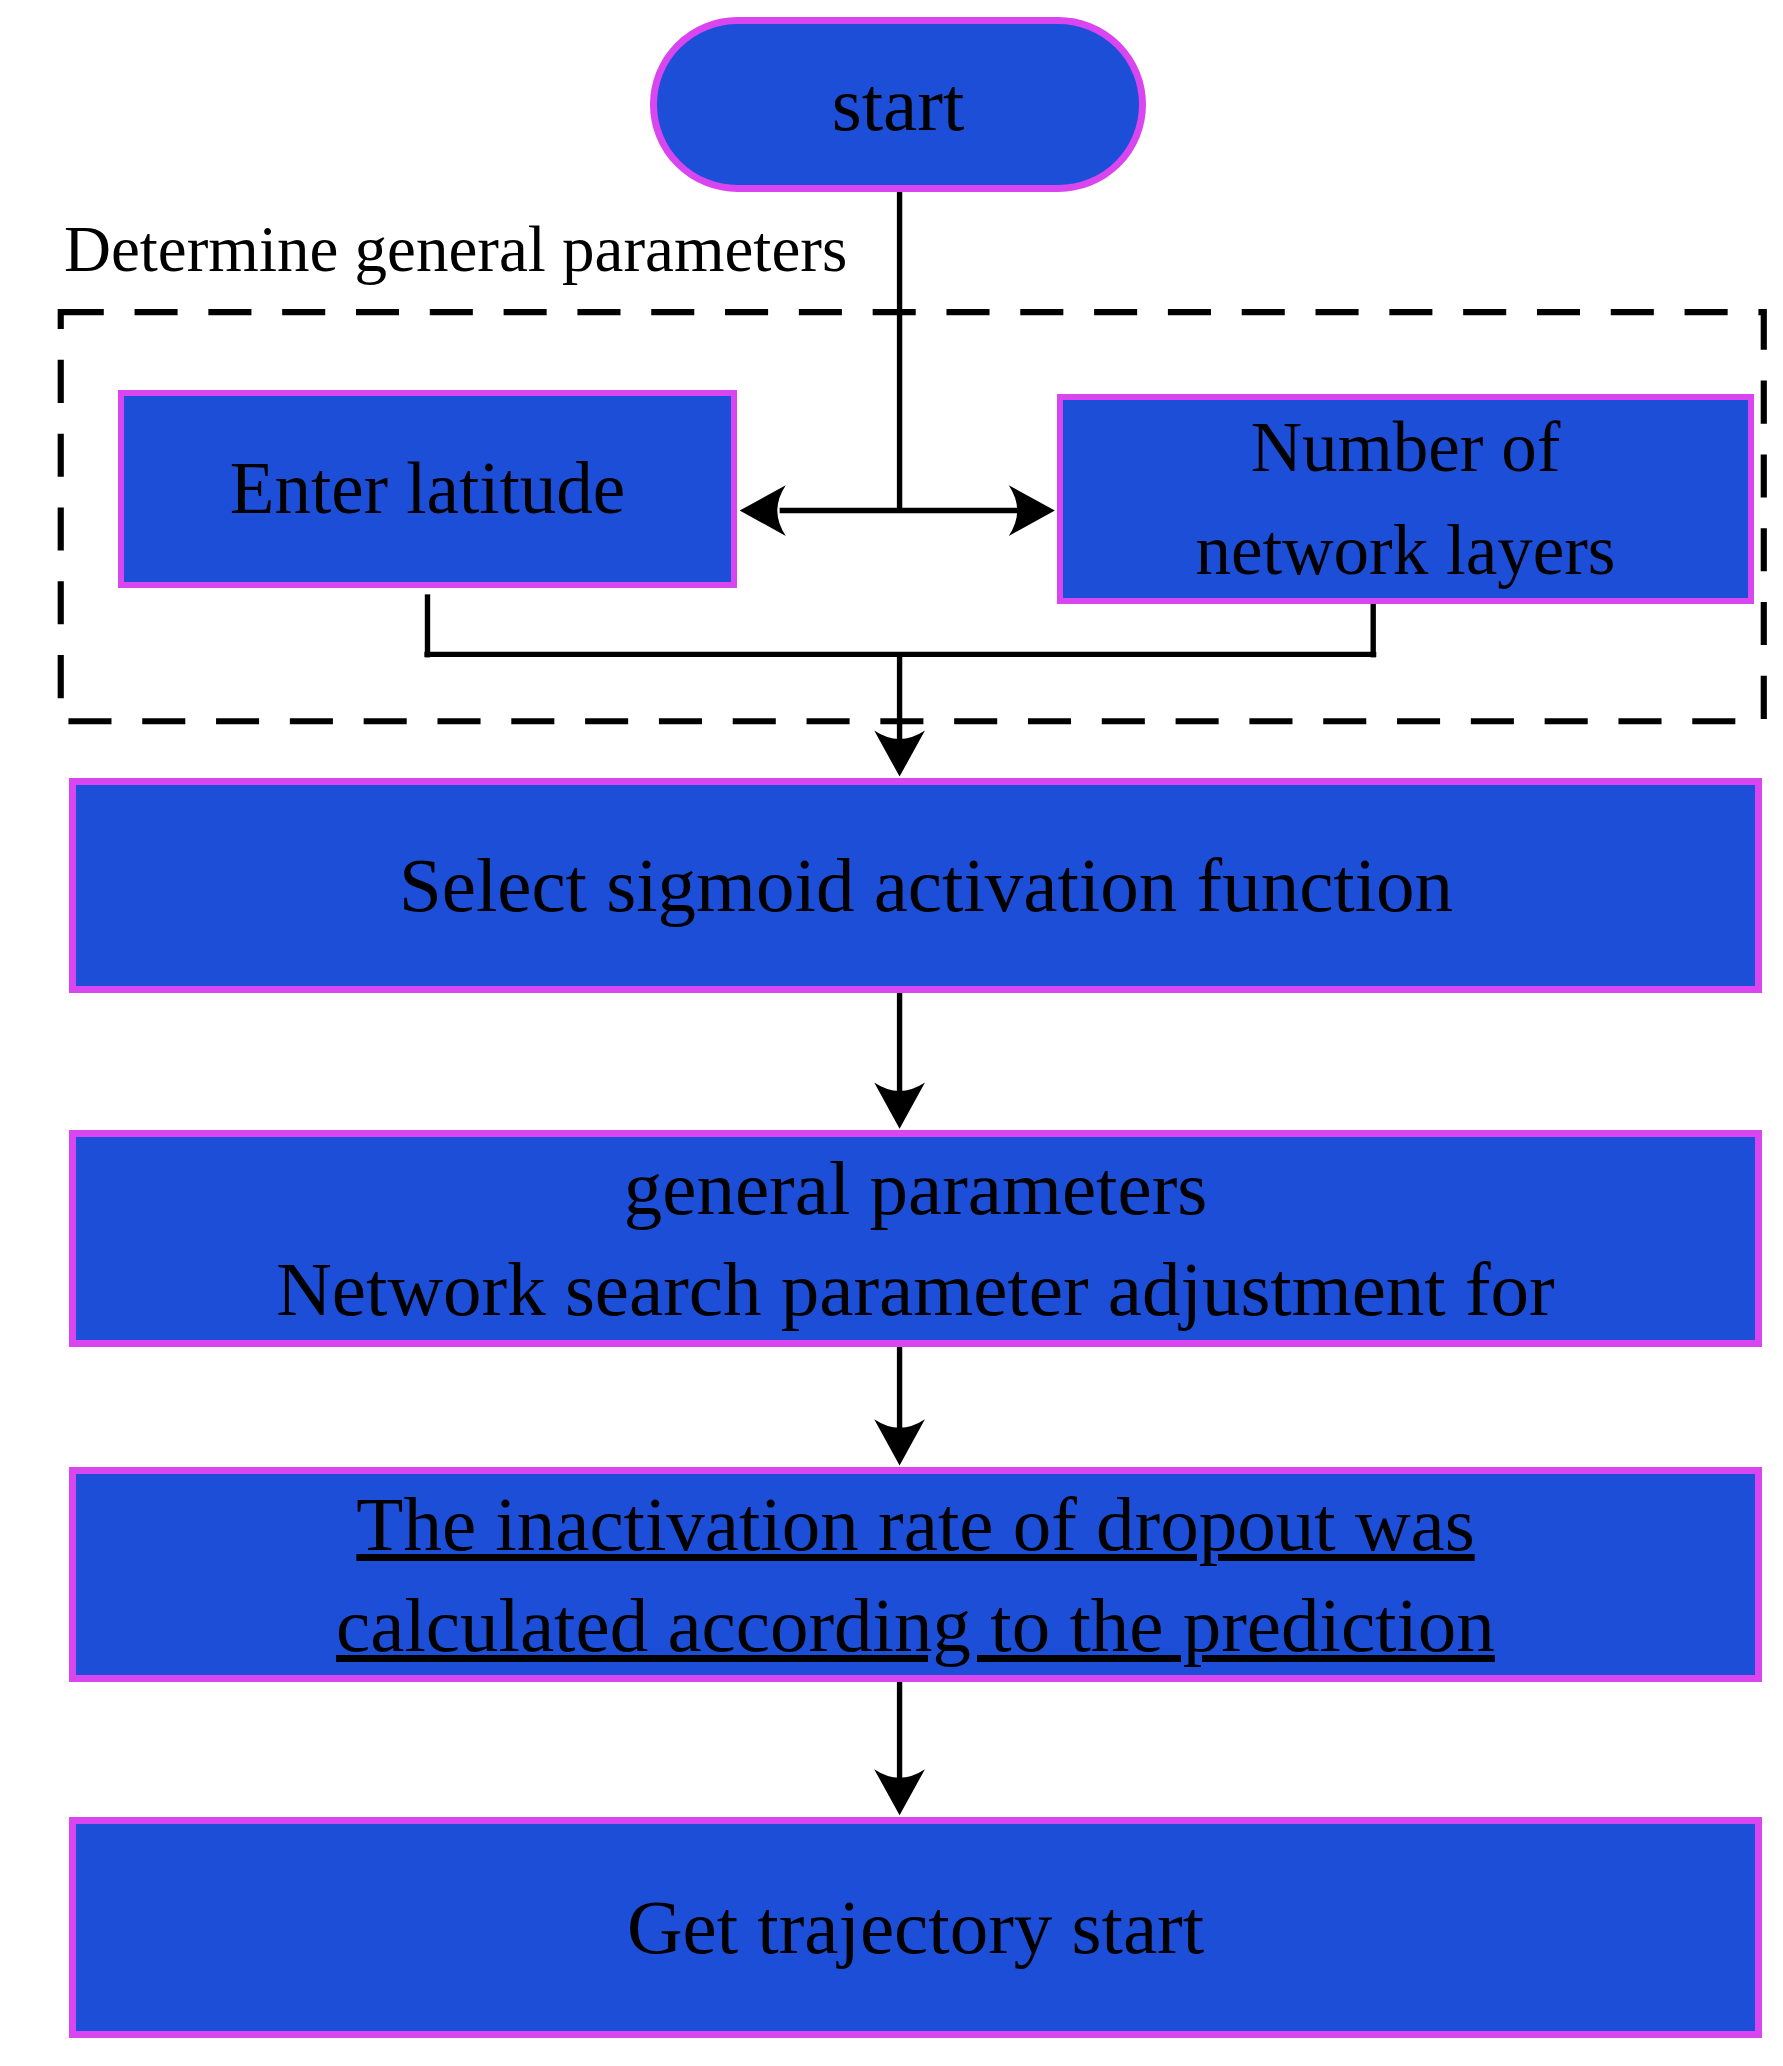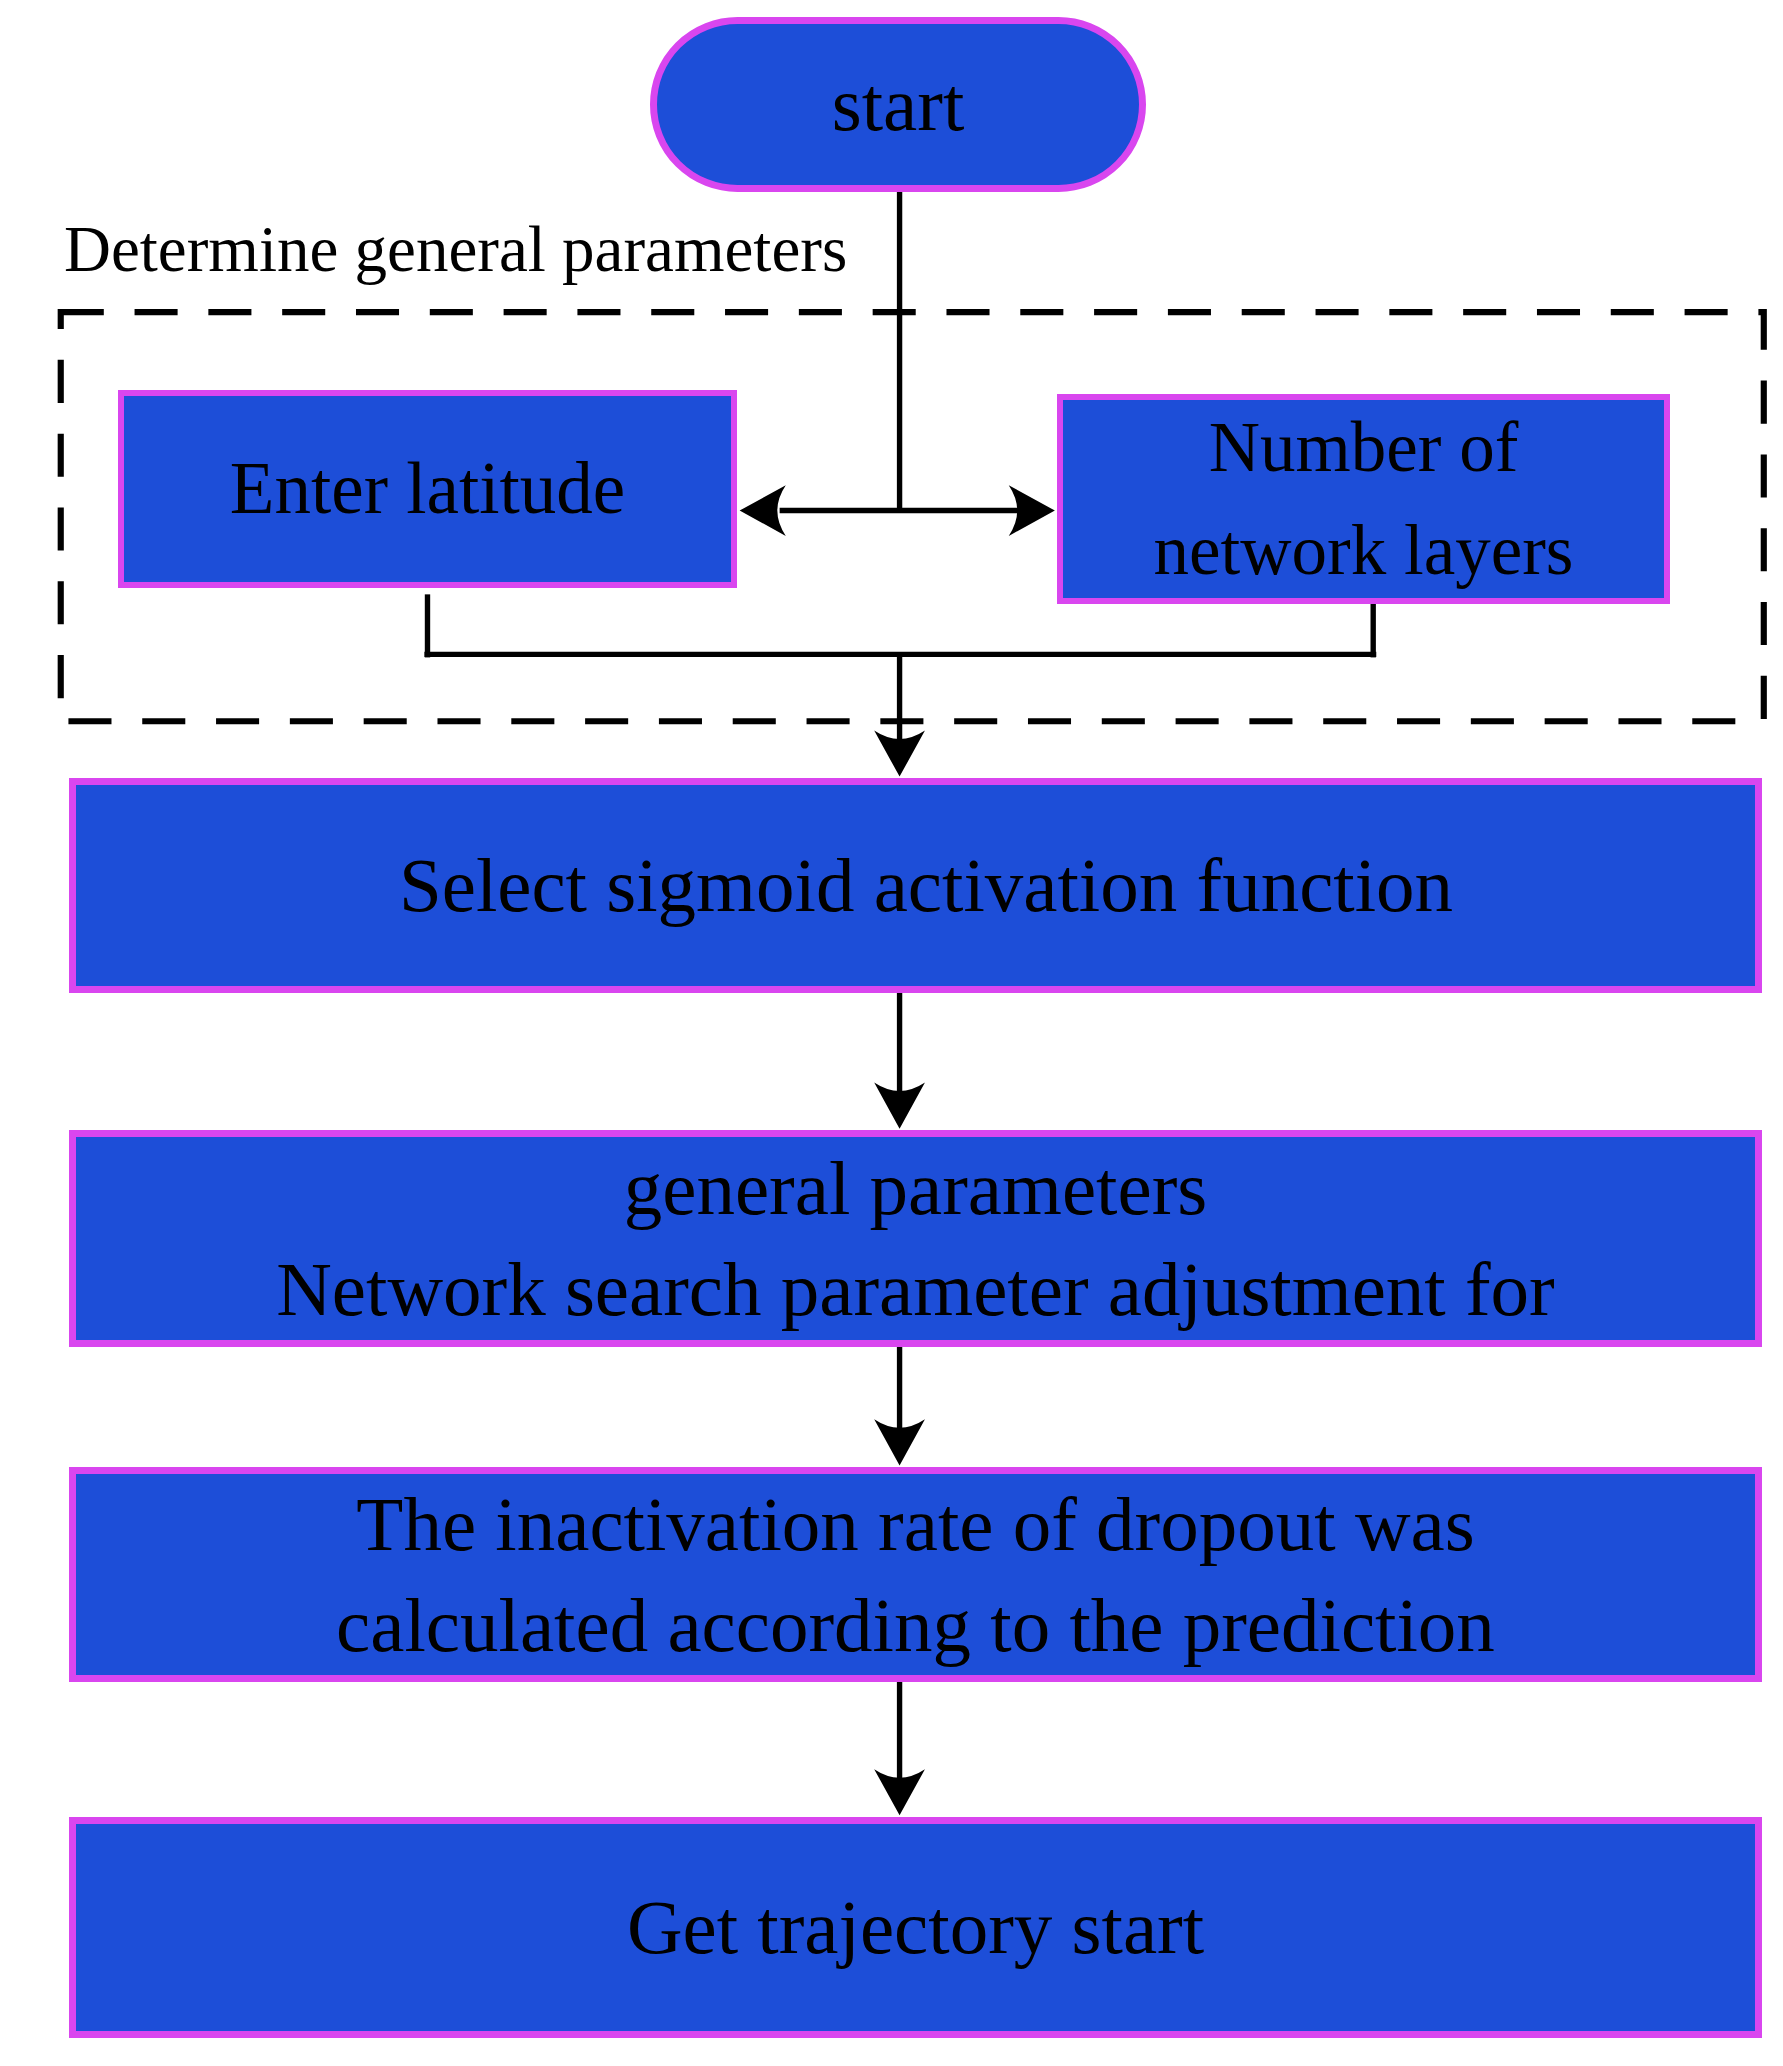--- a/index.html
+++ b/index.html
@@ -39,34 +39,34 @@
     font-size:65px;
     white-space:nowrap;
     margin-left:47px;
   }
   #box-enter-latitude{
     left:118px;top:390px;width:619px;height:198px;
     border-width:6.2px;
     font-size:73px;
   }
   #box-number-layers{
-    left:1057px;top:394px;width:613px;height:210px;
+    left:1057px;top:394px;width:697px;height:210px;
     border-width:6.2px;
     font-size:71px;
     line-height:1.45;
     text-align:center;
   }
   .wide{
     left:69px;width:1693px;
     font-size:77px;
     line-height:1.3;
   }
   #box-select-sigmoid{top:778px;height:215px;padding-left:21px;}
   #box-network-search{top:1130px;height:217px;}
-  #box-dropout-rate{top:1467px;height:215px;}
+  #box-dropout-rate{top:1467px;height:215px;text-decoration:underline;}
   #box-get-trajectory{top:1817px;height:221px;}
 </style>
 </head>
 <body>
 
 <div id="canvas">
 
   <svg id="connector-layer" viewBox="0 0 2319 2687" xmlns="http://www.w3.org/2000/svg">
     <defs>
       <path id="arrowhead" d="M 0 0 L -33 -60 Q 0 -38 33 -60 Z" fill="#000"></path>

